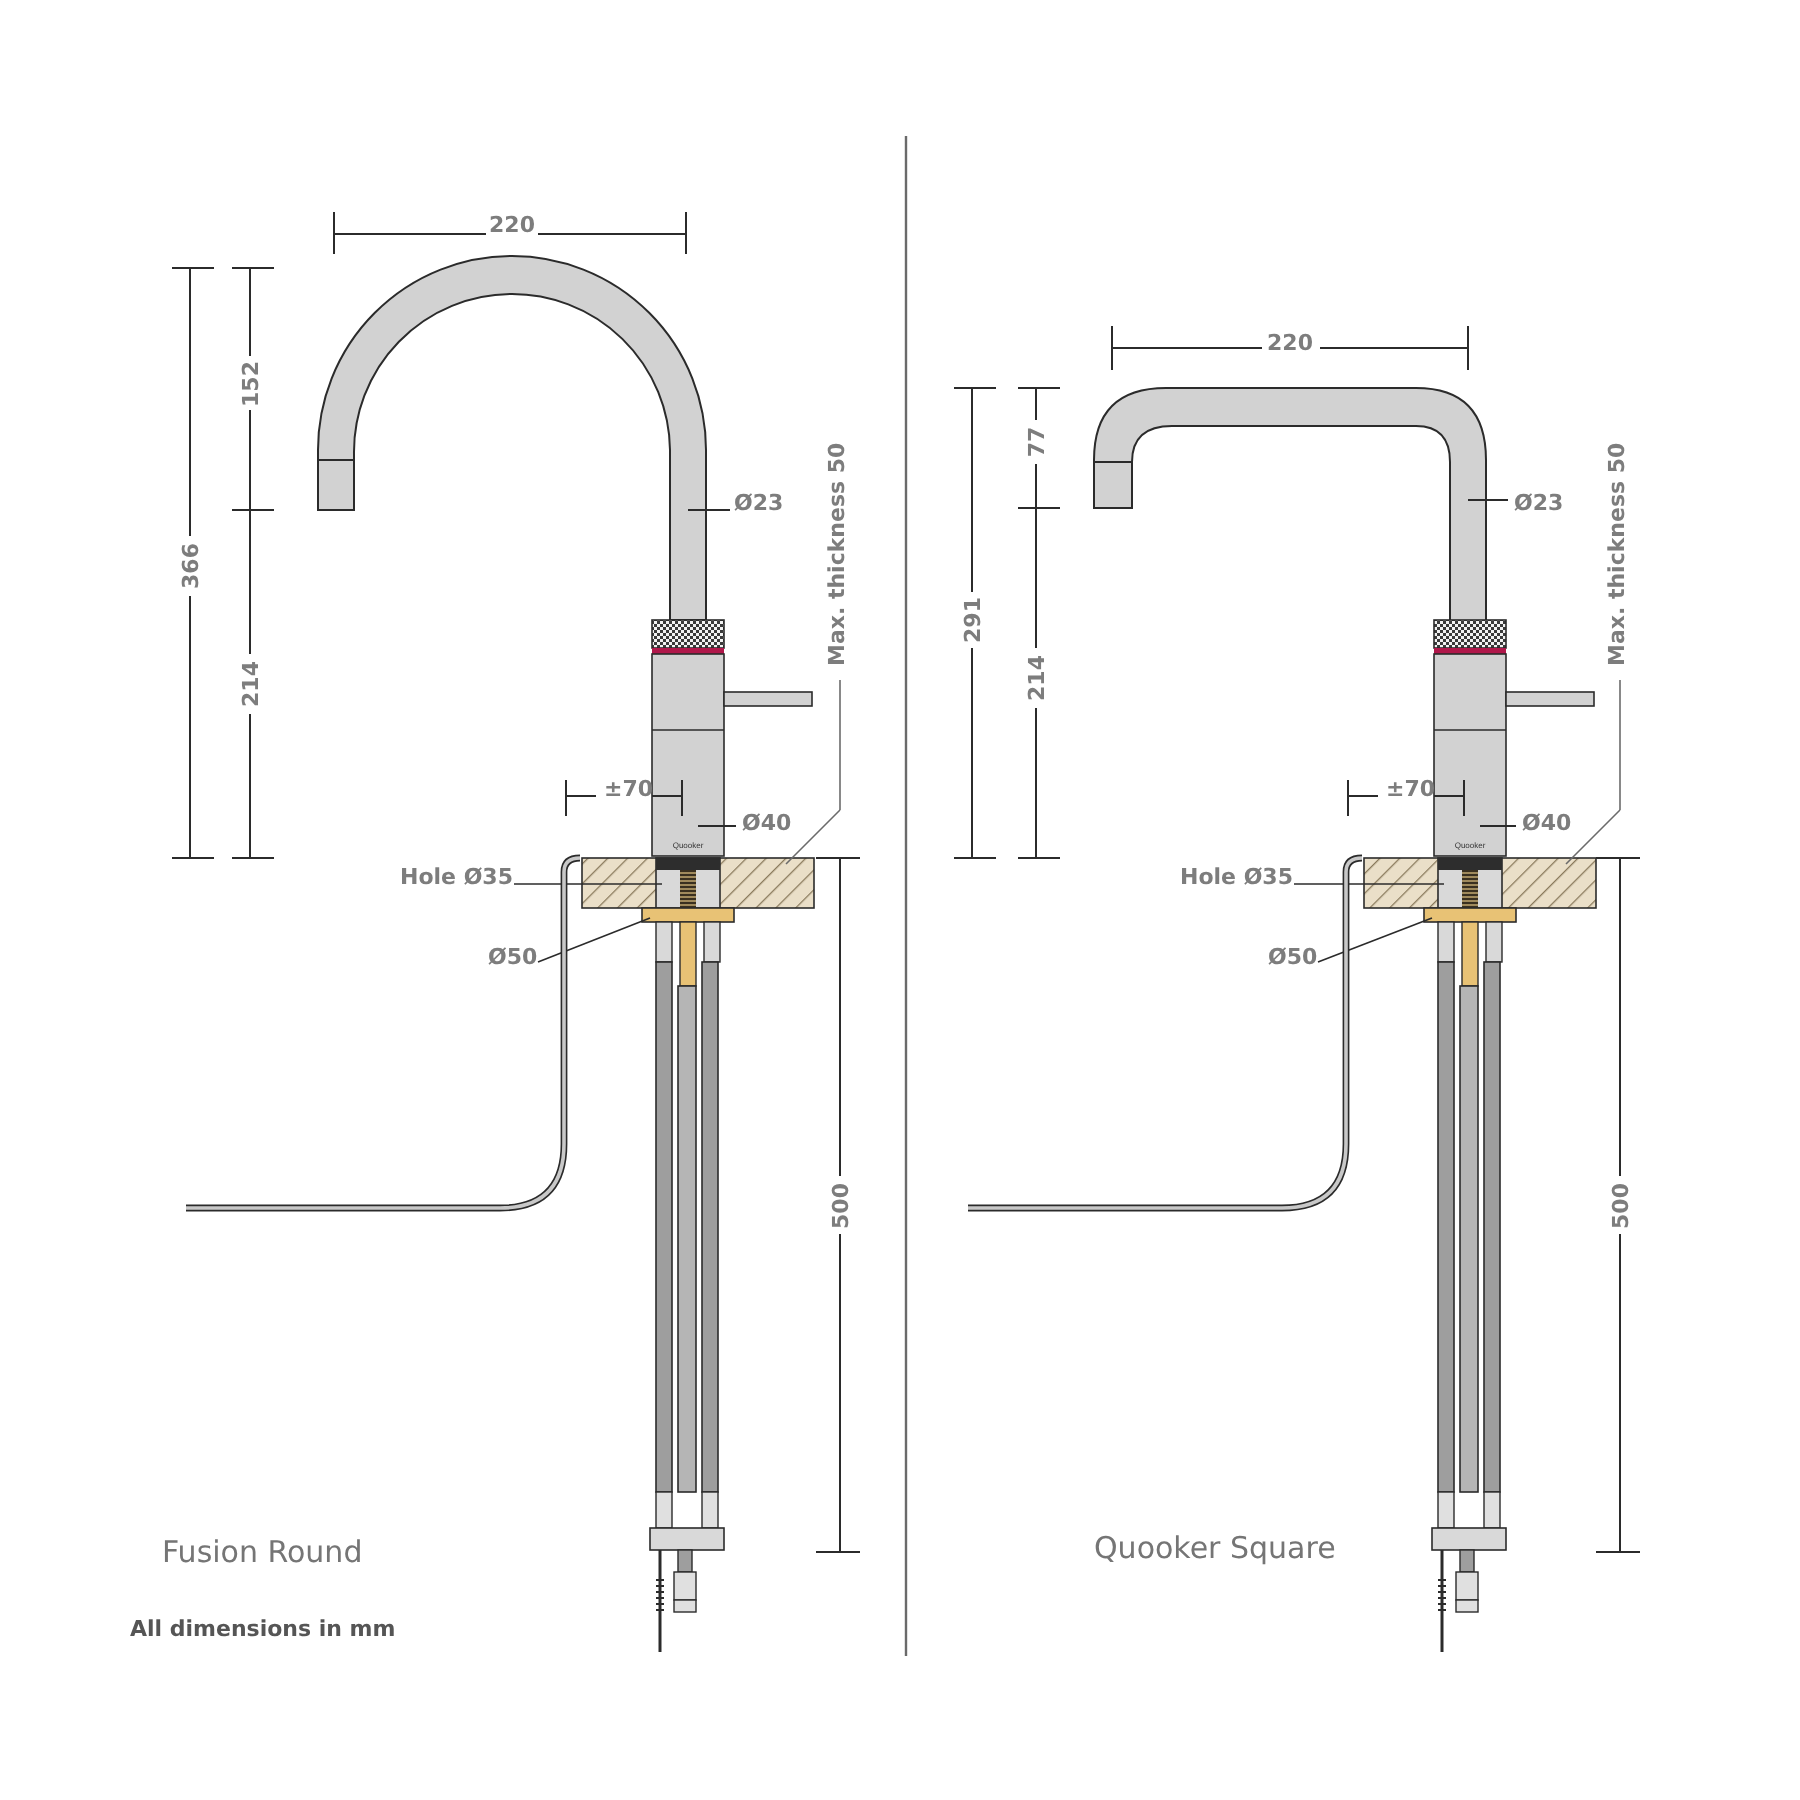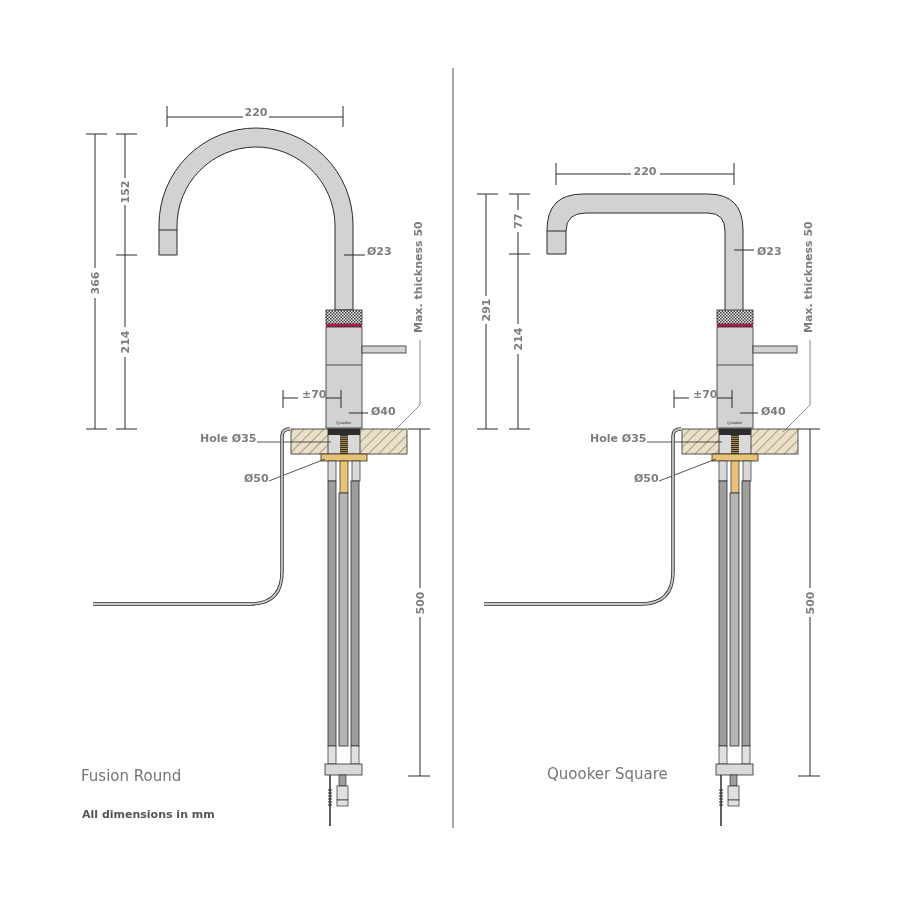--- a/index.html
+++ b/index.html
@@ -225,13 +225,13 @@
     <line x1="810" y1="429" x2="810" y2="588" stroke="#2b2b2b" stroke-width="1"></line>
     <line x1="810" y1="617" x2="810" y2="776" stroke="#2b2b2b" stroke-width="1"></line>
     <line x1="798" y1="429" x2="820" y2="429" stroke="#2b2b2b" stroke-width="1"></line>
     <line x1="798" y1="776" x2="820" y2="776" stroke="#2b2b2b" stroke-width="1"></line>
     <text class="dim-text" transform="translate(814,603) rotate(-90)" text-anchor="middle">500</text>
   </g>
 </svg>
 
 <div class="title-text" style="left:81px; top:767px;text-align:center;">Fusion Round</div>
 <div class="title-text" style="left:547px; top:765px;">Quooker Square</div>
-<div class="note-text" style="left:82px; top:808px;text-align:center;">All dimensions in mm</div>
+<div class="note-text" style="left:65px; top:808px;text-align:center;">All dimensions in mm</div>
 
 </body></html>

